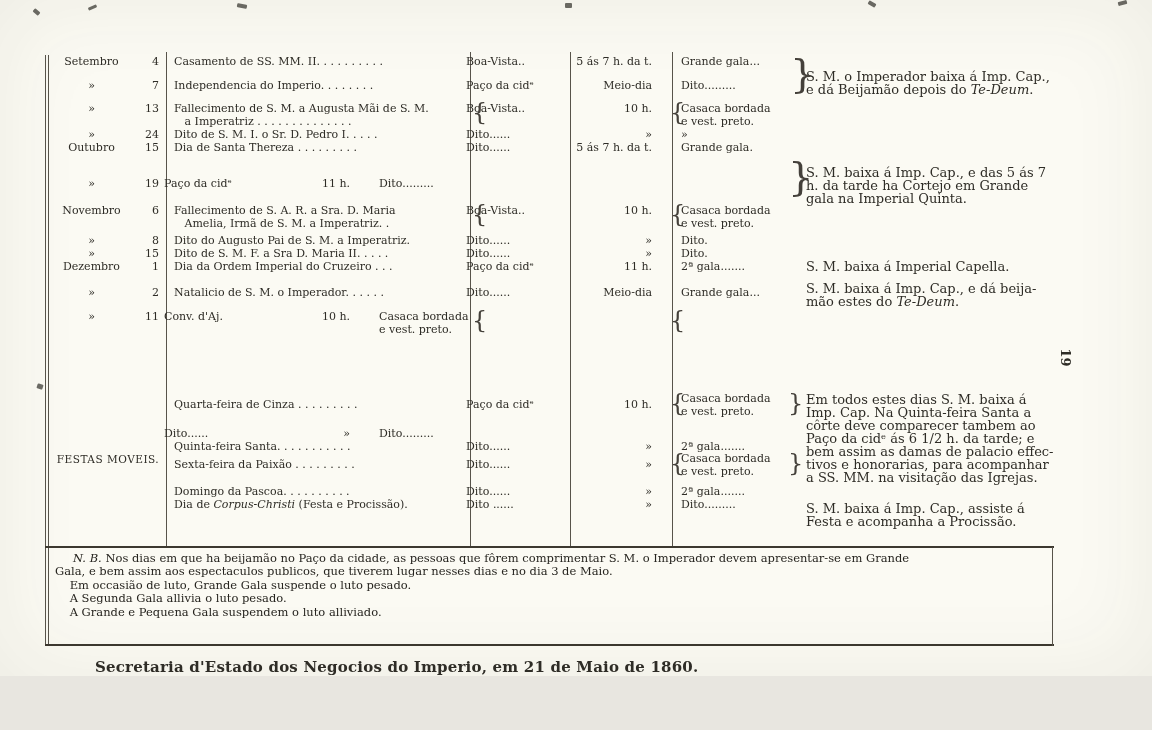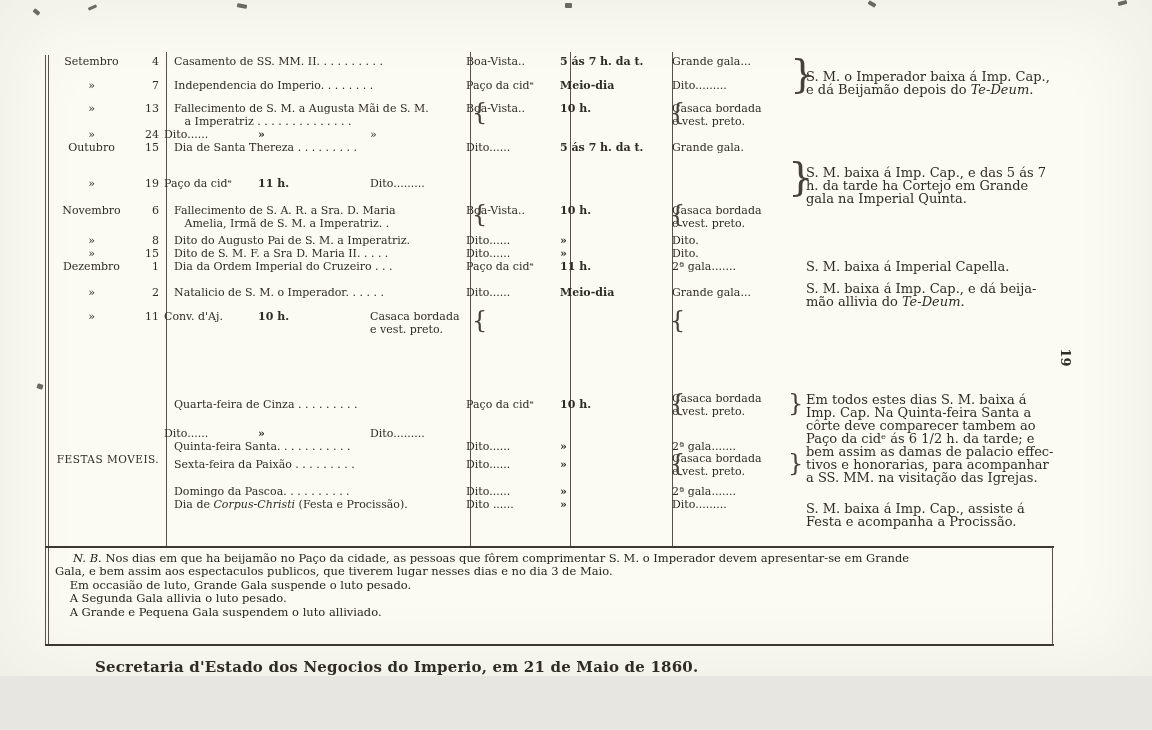--- a/index.html
+++ b/index.html
@@ -4,22 +4,22 @@
 <style>
   html,body{margin:0;padding:0;background:#e8e6e0;}
   .page{position:relative;width:1152px;height:676px;background:#fbfaf3;overflow:hidden;
         font-family:"DejaVu Serif", serif;color:#2e2c26;
         box-shadow:inset 0 0 90px rgba(60,50,30,0.07);}
   .trow{position:absolute;left:55px;display:flex;align-items:flex-start;font-size:11px;line-height:13px;}
   .c-month{width:73px;text-align:center;flex:none;}
   .c-day{width:36px;text-align:right;padding-right:5px;box-sizing:border-box;flex:none;}
   .c-event{width:292px;margin-left:10px;flex:none;white-space:pre-wrap;}
   .c-loc{width:86px;margin-left:0;flex:none;}
-  .c-time{width:92px;margin-left:8px;text-align:left;flex:none;font-weight:bold;}
-  .c-dress{width:114px;margin-left:20px;flex:none;white-space:pre-wrap;}
+  .c-time{width:92px;margin-left:8px;text-align:right;flex:none;}
+  .c-dress{width:114px;margin-left:29px;flex:none;white-space:pre-wrap;}
   .c-dress.up{margin-top:-6px;}
   .note{position:absolute;left:806px;width:248px;font-size:13px;line-height:13px;white-space:pre-wrap;}
   .it{font-style:italic;}
   .brace{position:absolute;line-height:1;color:#44403a;font-family:"DejaVu Serif",serif;}
   .vline{position:absolute;width:1px;background:#57534a;}
   .hline{position:absolute;height:2px;background:#3c382f;}
   .festas-label{position:absolute;left:50px;top:453px;width:116px;text-align:center;
                 font-size:10.5px;letter-spacing:0.5px;}
   .nb{position:absolute;left:55px;top:552px;width:992px;font-size:11.5px;line-height:13.4px;
       white-space:pre-wrap;text-indent:18px;color:#26241f;}
@@ -65,20 +65,21 @@
     <div class="c-event">Fallecimento de S. M. a Augusta Mãi de S. M.
    a Imperatriz . . . . . . . . . . . . . .</div>
     <div class="c-loc">Boa-Vista..</div>
     <div class="c-time">10 h.</div>
     <div class="c-dress">Casaca bordada
 e vest. preto.</div>
   </div>
   <div class="trow" style="top:128px">
     <div class="c-month">»</div>
     <div class="c-day">24</div>
+    <div class="c-event">Dito de S. M. I. o Sr. D. Pedro I. . . . .</div>
     <div class="c-loc">Dito......</div>
     <div class="c-time">»</div>
     <div class="c-dress">»</div>
   </div>
   <div class="trow" style="top:141px">
     <div class="c-month">Outubro</div>
     <div class="c-day">15</div>
     <div class="c-event">Dia de Santa Thereza . . . . . . . . .</div>
     <div class="c-loc">Dito......</div>
     <div class="c-time">5 ás 7 h. da t.</div>
@@ -142,21 +143,21 @@
 e vest. preto.</div>
   </div>
 
   <div class="note" style="top:70px"><span>S. M. o Imperador baixa á Imp. Cap.,
 e dá Beijamão depois do </span><span class="it">Te-Deum</span><span>.</span></div>
   <div class="note" style="top:166px">S. M. baixa á Imp. Cap., e das 5 ás 7
 h. da tarde ha Cortejo em Grande
 gala na Imperial Quinta.</div>
   <div class="note" style="top:260px">S. M. baixa á Imperial Capella.</div>
   <div class="note" style="top:282px"><span>S. M. baixa á Imp. Cap., e dá beija-
-mão allivia do </span><span class="it">Te-Deum</span><span>.</span></div>
+mão estes do </span><span class="it">Te-Deum</span><span>.</span></div>
 
   <div class="festas-label">FESTAS MOVEIS.</div>
 
   <div class="trow" style="top:398px">
     <div class="c-month"></div>
     <div class="c-day"></div>
     <div class="c-event">Quarta-feira de Cinza . . . . . . . . .</div>
     <div class="c-loc">Paço da cidᵉ</div>
     <div class="c-time">10 h.</div>
     <div class="c-dress up">Casaca bordada

